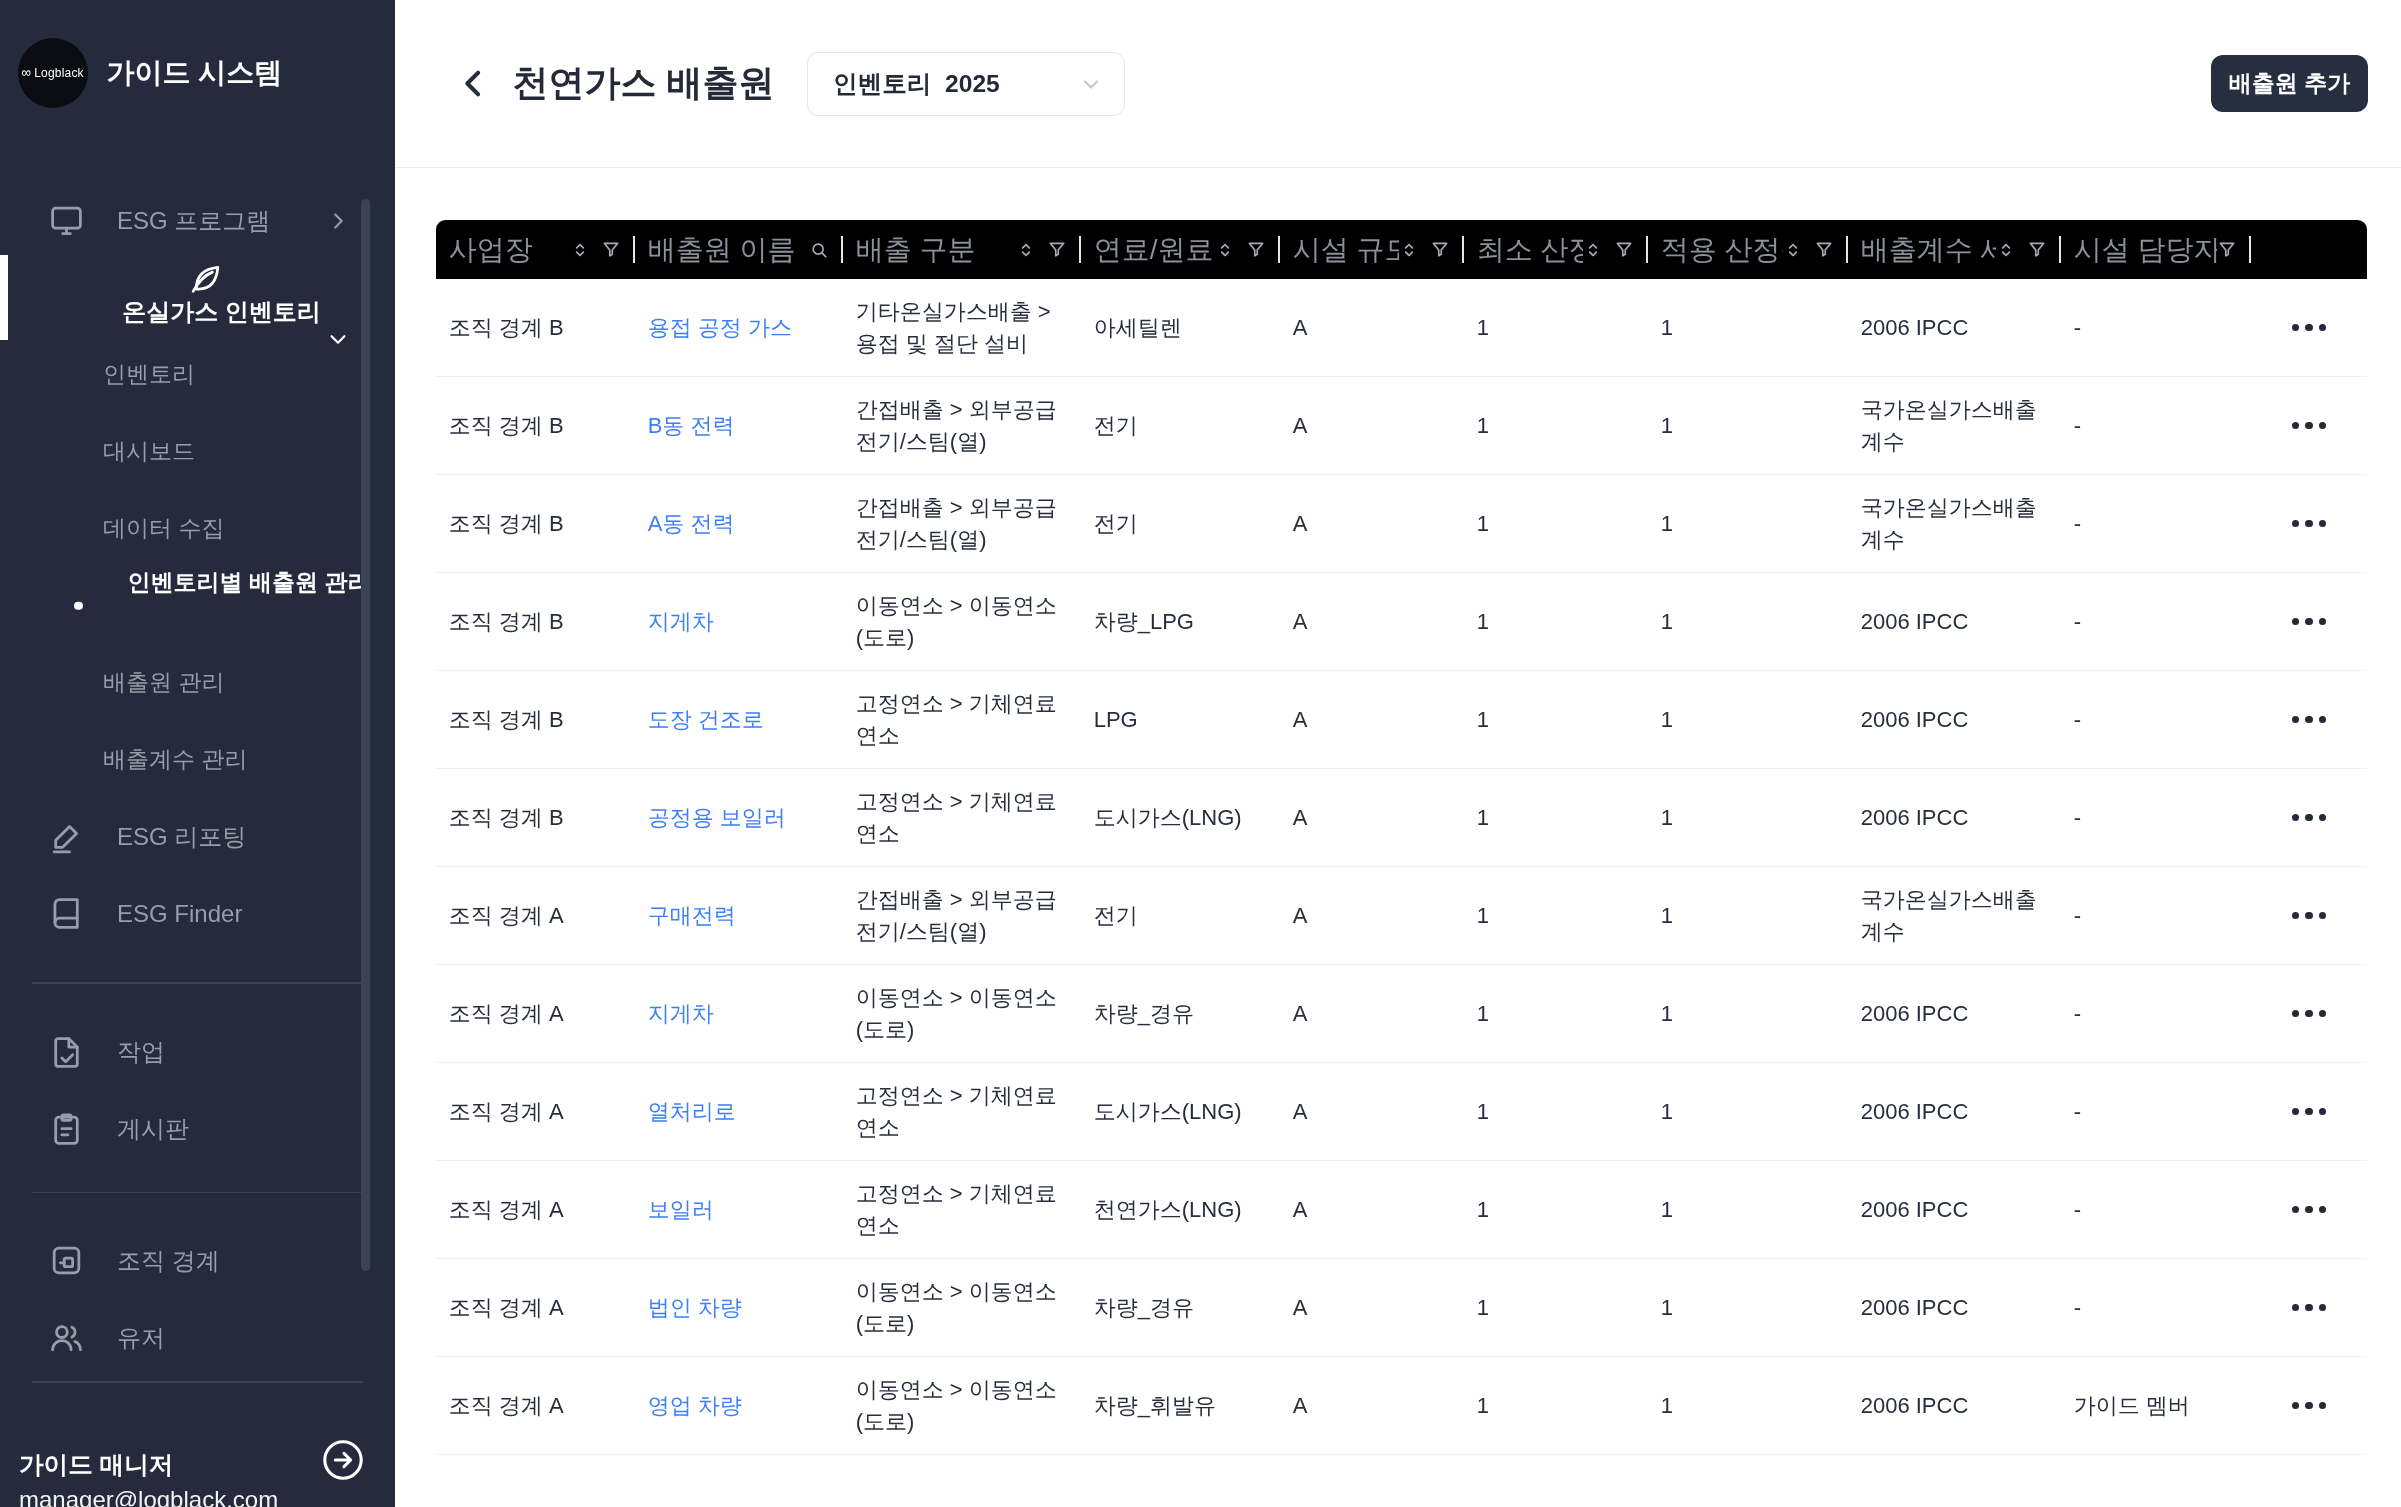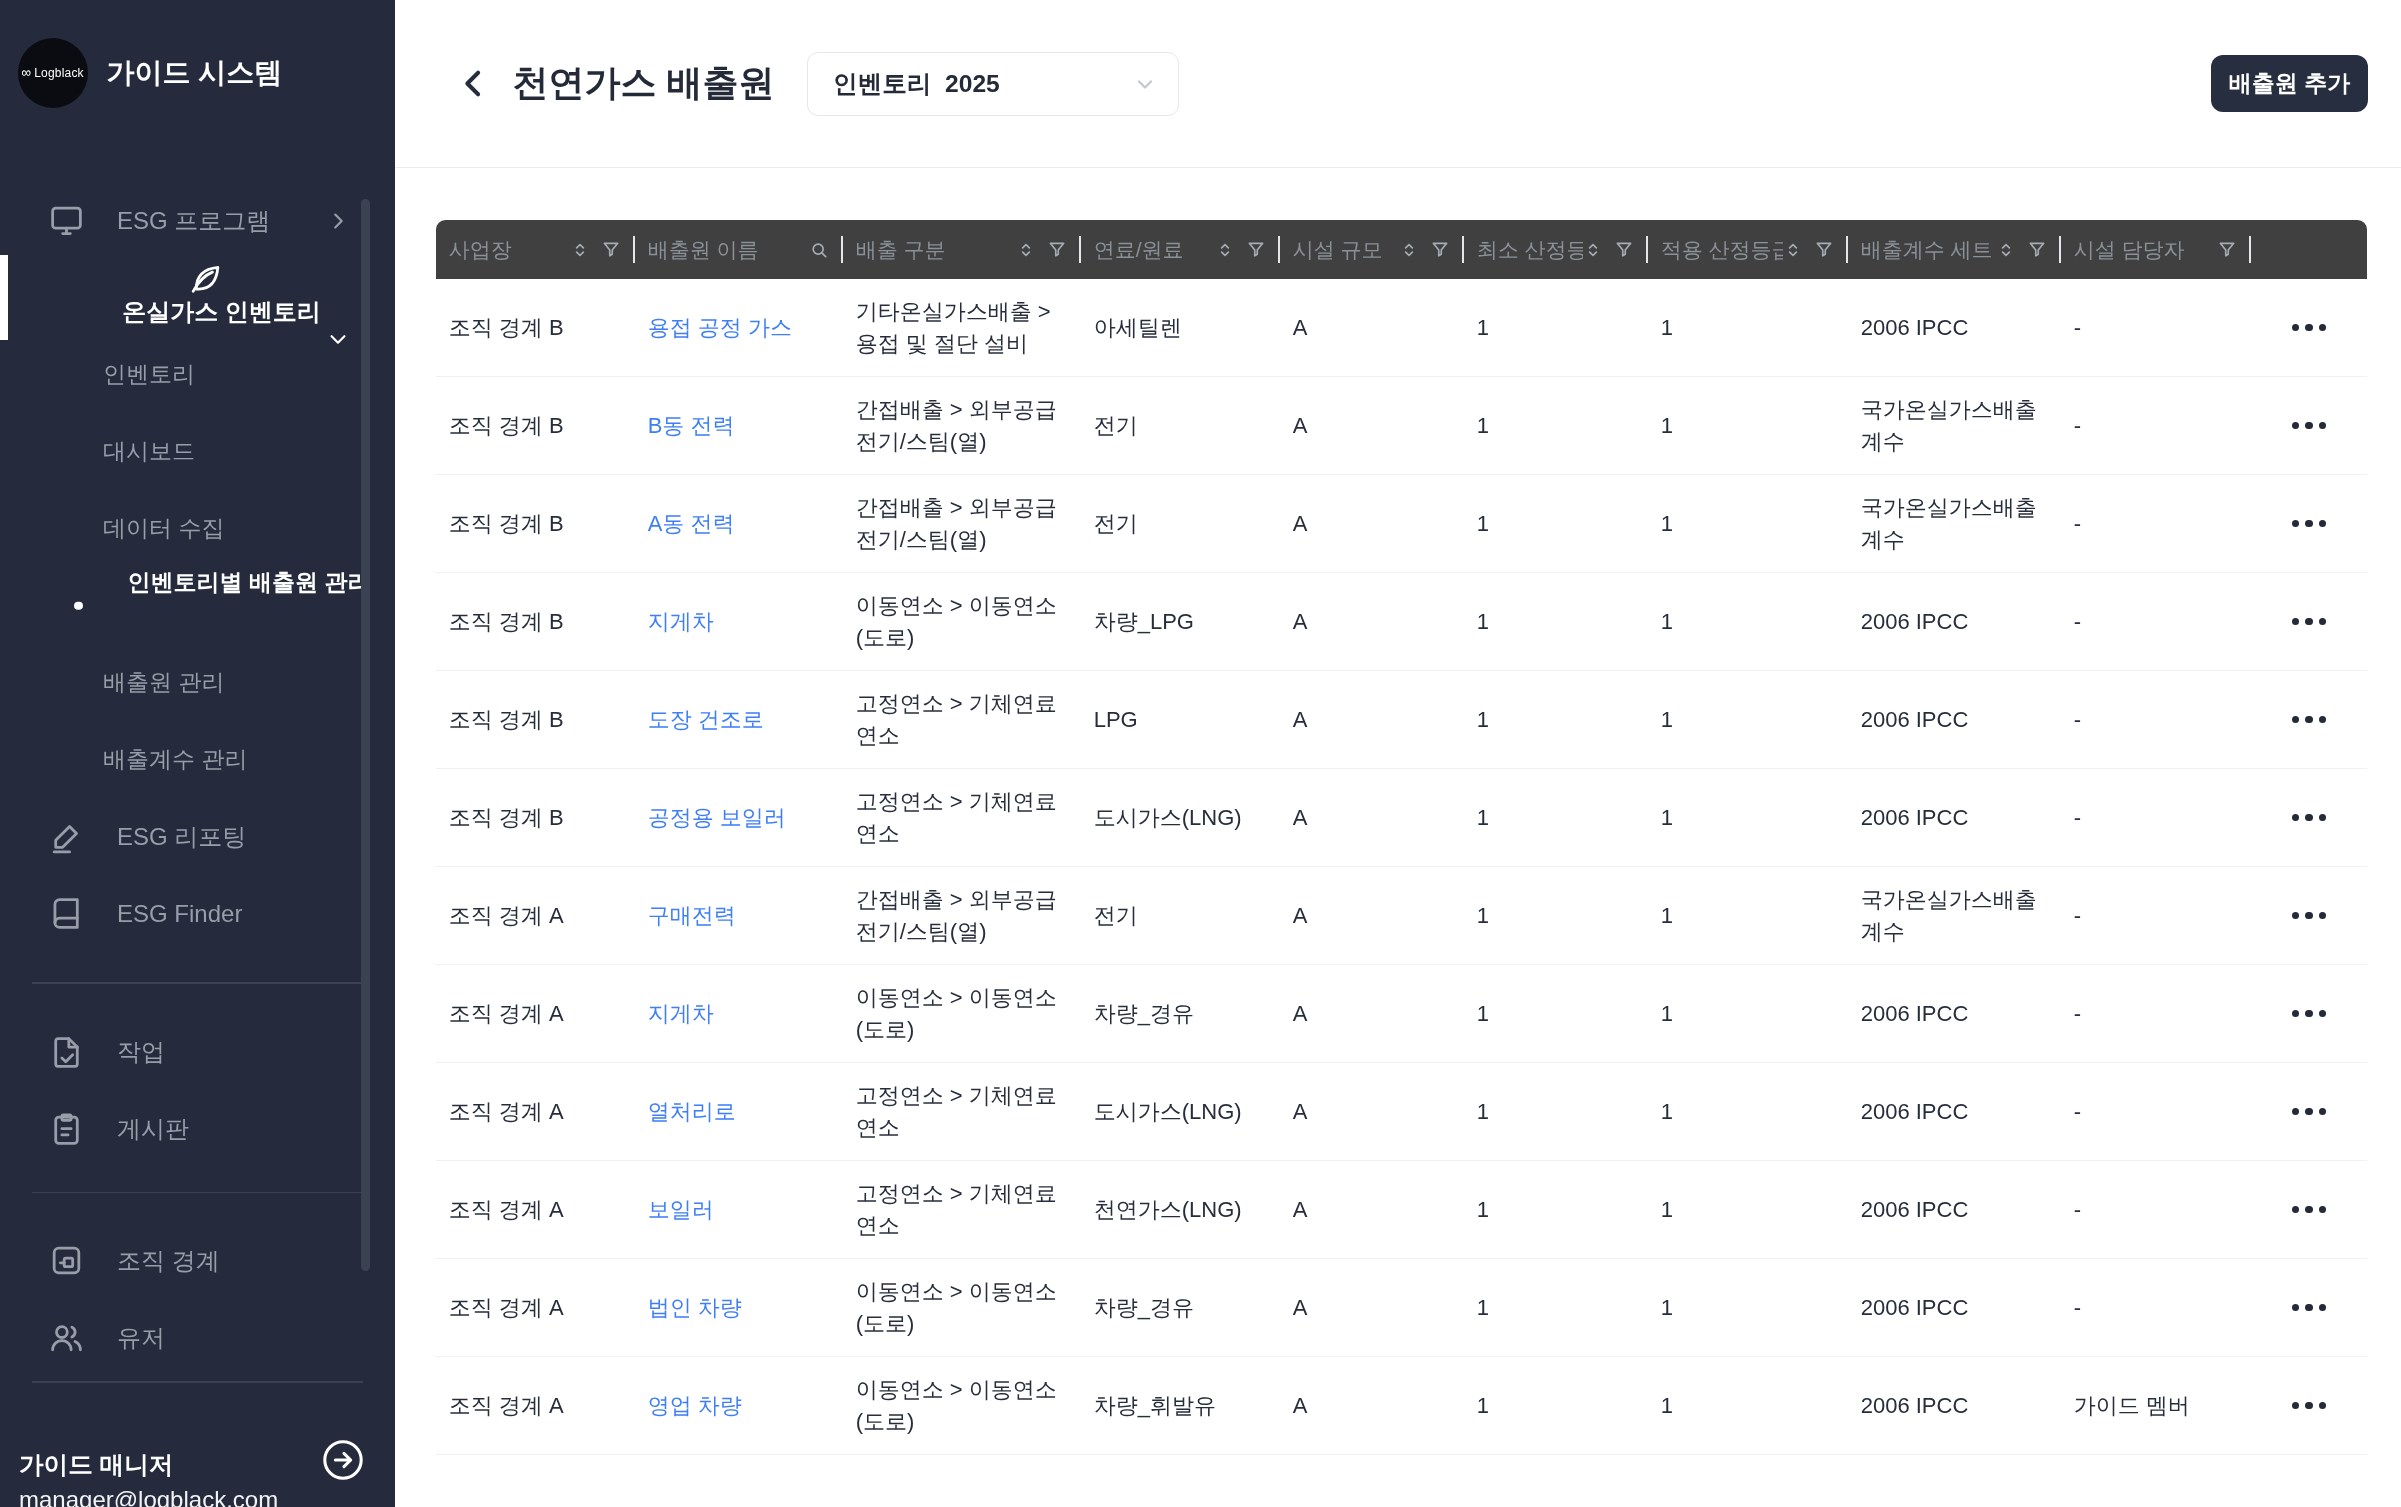--- a/index.html
+++ b/index.html
@@ -52,37 +52,37 @@
   
   .main{flex:1;display:flex;flex-direction:column;background:#fff;min-width:0;}
   .page-header{
     height:168px;box-sizing:border-box;border-bottom:1.6px solid #EAECEF;
     display:flex;align-items:center;padding:0 33px 0 60px;
   }
   .back-btn{width:37px;height:37px;background:none;border:none;padding:0;color:#262C3B;cursor:pointer;}
   .back-btn svg{width:37px;height:37px;}
   .page-title{font-size:36px;font-weight:700;color:#242A38;margin-left:20.6px;white-space:nowrap;}
   .inv-select{
-    margin-left:32px;width:372px;height:64px;box-sizing:border-box;
+    margin-left:32px;width:318px;height:64px;box-sizing:border-box;
     border:1.6px solid #E5E7EB;border-radius:11px;background:#fff;
     display:flex;align-items:center;padding:0 20.6px 0 25.4px;cursor:pointer;
   }
   .inv-select .lbl{font-size:24.6px;font-weight:700;color:#242A38;white-space:pre;}
   .sel-chev{margin-left:auto;color:#C3C7CE;width:24px;height:24px;}
   .sel-chev svg{width:24px;height:24px;}
   .add-btn{
     margin-left:auto;width:157px;height:57px;border:none;border-radius:12px;
     background:#272E3F;color:#fff;font-size:23px;font-weight:700;cursor:pointer;
     font-family:inherit;
   }
   
   .table-wrap{margin:52px 34px 0 41px;}
   table{width:100%;border-collapse:separate;border-spacing:0;table-layout:fixed;}
   thead th{
-    background:#404040;height:59px;font-size:21px;font-weight:500;color:#8B9099;
+    background:#000000;height:59px;font-size:28px;font-weight:500;color:#8B9099;
     text-align:left;padding:0;position:relative;
   }
   thead th:first-child{border-radius:9.5px 0 0 0;}
   thead th:last-child{border-radius:0 9.5px 0 0;}
   thead th:not(:last-child)::after{
     content:'';position:absolute;right:0;top:16px;bottom:16px;width:1.6px;background:#E4E6EA;
   }
   .hcell{display:flex;align-items:center;height:100%;padding:0 14.3px 0 12.7px;}
   .hlabel{white-space:nowrap;overflow:hidden;}
   .hicons{margin-left:auto;display:flex;align-items:center;gap:11px;color:#A7ABB4;}

